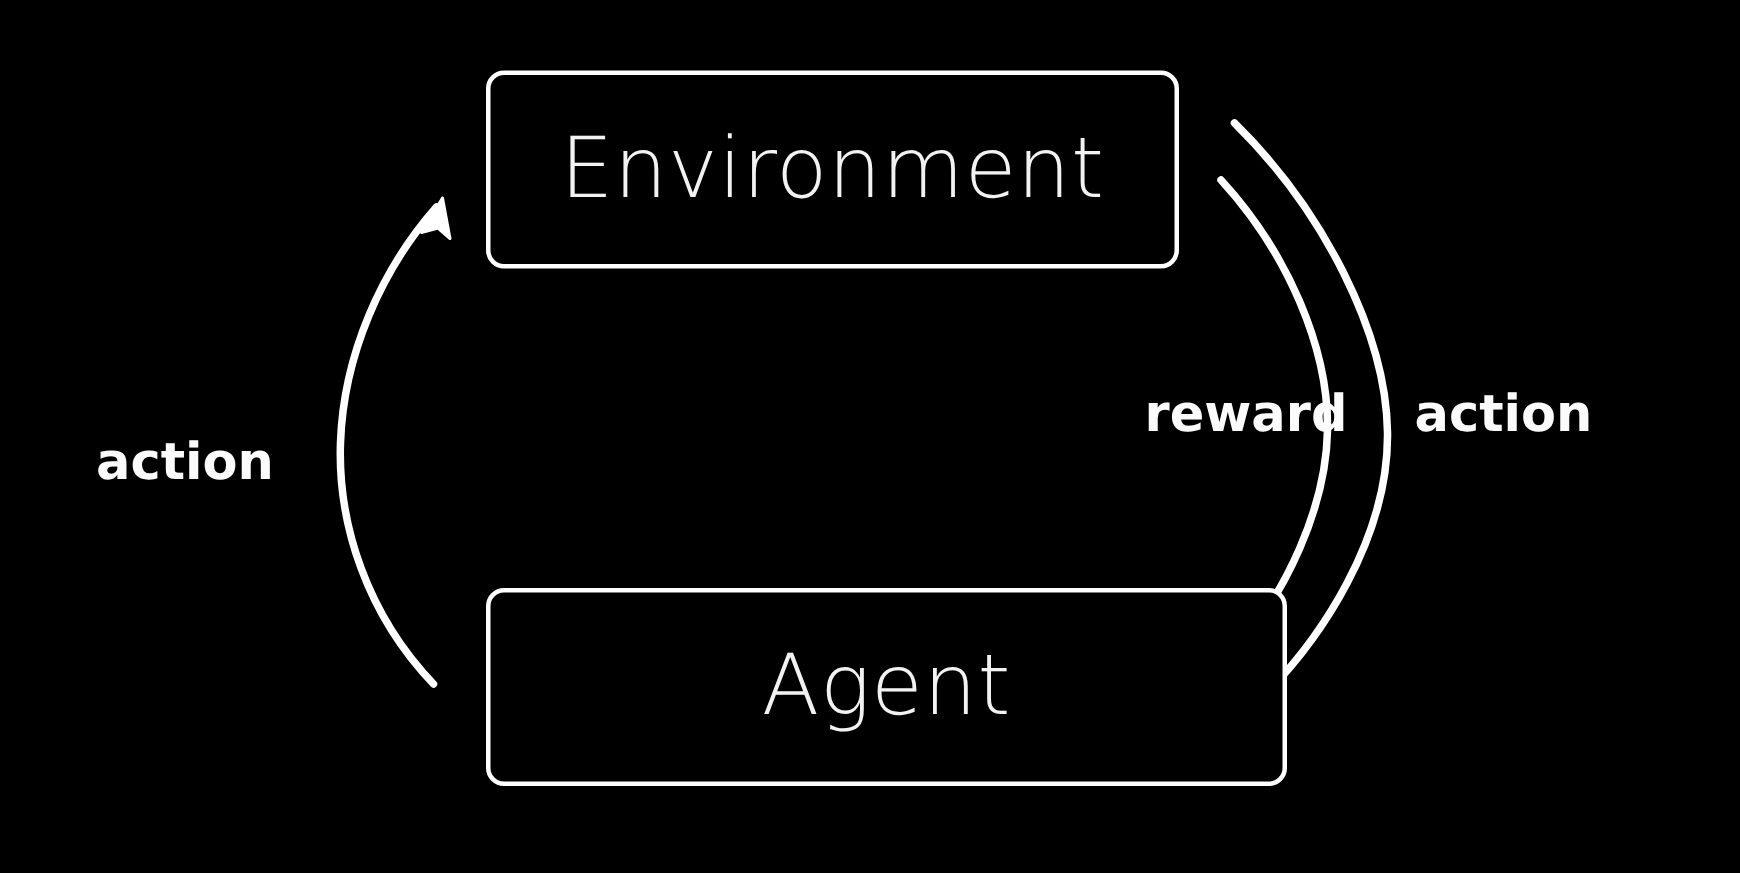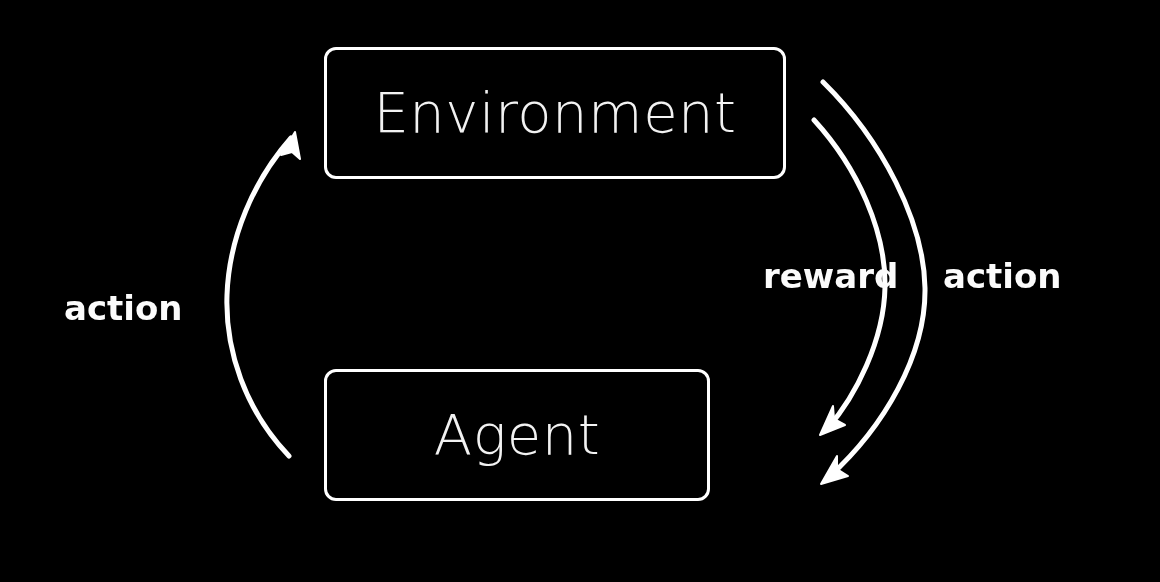--- a/index.html
+++ b/index.html
@@ -35,22 +35,22 @@
     white-space: nowrap;
   }
   #env-box {
     left: 324px;
     top: 47px;
     width: 462px;
     height: 132px;
   }
   #agent-box {
     left: 324px;
-    top: 369px;
-    width: 386px;
+    top: 392px;
+    width: 534px;
     height: 132px;
   }
   .edge-label {
     position: absolute;
     font-family: "DejaVu Sans", sans-serif;
     font-weight: 700;
     font-size: 34px;
     color: #fbfbfb;
     line-height: 1;
     white-space: nowrap;

